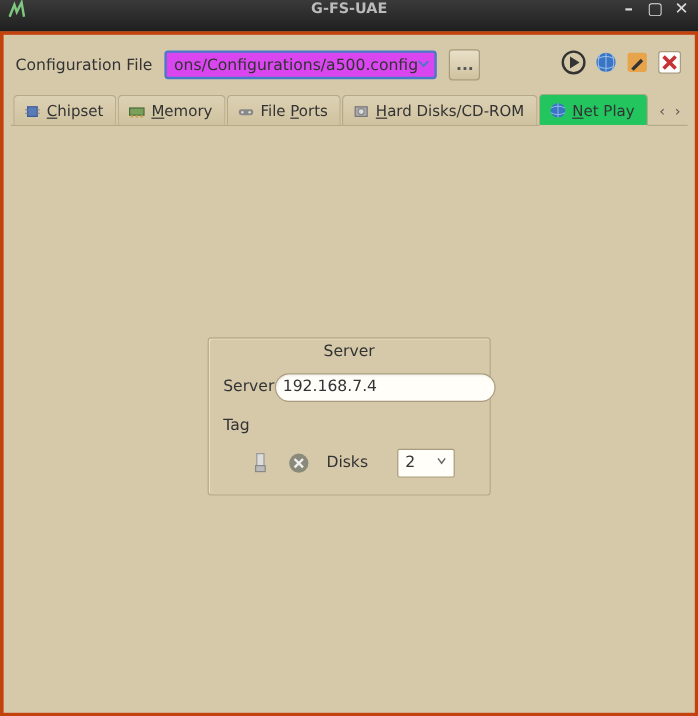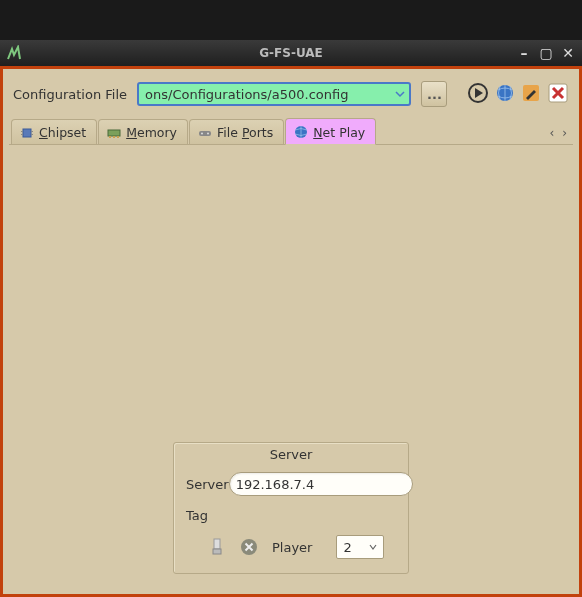--- a/index.html
+++ b/index.html
@@ -17,25 +17,23 @@
     width: 582px;
     height: 597px;
     background: #1a1a1a;
     display: flex;
     flex-direction: column;
   }
   .titlebar {
     height: 26px;
     background: linear-gradient(to bottom, #3a3a3a, #1f1f1f);
     display: flex;
-    align-items: center;
     padding: 0 6px;
     color: #ccc;
     position: relative;
-    margin-top: 40px;
   }
   .titlebar-logo {
     width: 16px;
     height: 16px;
     margin-right: 8px;
   }
   .titlebar-title {
     position: absolute;
     left: 50%;
     transform: translateX(-50%);
@@ -76,27 +74,26 @@
   }
   .config-label {
     color: #333;
     font-size: 13px;
   }
   .config-select {
     flex: 0 0 220px;
     height: 24px;
     border: 2px solid #4a78c8;
     border-radius: 3px;
-    background: #86efac;
+    background: #d946ef;
     display: flex;
     align-items: center;
     padding: 0 4px 0 6px;
     color: #333;
     cursor: pointer;
-    gap: 47px;
   }
   .config-select .chev {
     margin-left: auto;
     color: #4a78c8;
   }
   .toolbar-btn {
     width: 26px;
     height: 26px;
     background: linear-gradient(to bottom, #e9e0c8, #cfc2a0);
     border: 1px solid #a89c7c;
@@ -130,21 +127,21 @@
     border-bottom: none;
     border-top-left-radius: 4px;
     border-top-right-radius: 4px;
     margin-right: 1px;
     color: #333;
     cursor: pointer;
     font-size: 12.5px;
     height: 25px;
   }
   .tab.active {
-    background: #f0abfc;
+    background: #22c55e;
     border-bottom: 1px solid #d6c9aa;
     margin-bottom: -1px;
     height: 27px;
     justify-content: space-between;
   }
   .tab .ticon {
     width: 14px;
     height: 14px;
   }
   .tab-scroll {
@@ -158,21 +155,21 @@
     color: #555;
     cursor: pointer;
     font-size: 12px;
     padding: 0 2px;
   }
   .content {
     flex: 1;
     padding: 14px 10px;
     display: flex;
     justify-content: center;
-    align-items: flex-end;
+    align-items: center;
   }
   .groupbox {
     width: 236px;
     border: 1px solid #b6a988;
     border-radius: 3px;
     background: #d6c9aa;
     padding: 4px 12px 14px 12px;
     box-shadow: inset 1px 1px 0 #e8dfc5;
   }
   .groupbox-title {
@@ -321,20 +318,27 @@
           </svg>
         <span><u>M</u><span>emory</span></span>
       </div>
       <div class="tab">
         <svg class="ticon" viewBox="0 0 14 14">
             <rect x="1" y="5" width="12" height="5" rx="2" fill="#888"></rect>
             <circle cx="4" cy="7.5" r="1" fill="#ddd"></circle>
             <circle cx="10" cy="7.5" r="1" fill="#ddd"></circle>
           </svg>
         <span><span>File </span><u>P</u><span>orts</span></span>
+      </div>
+      <div class="tab">
+        <svg class="ticon" viewBox="0 0 14 14">
+            <rect x="2" y="3" width="10" height="8" fill="#aaa" stroke="#777"></rect>
+            <circle cx="7" cy="7" r="2.5" fill="#ddd" stroke="#888"></circle>
+          </svg>
+        <span><u>H</u><span>ard Disks/CD-ROM</span></span>
       </div>
       <div class="tab active">
         <svg class="ticon" viewBox="0 0 14 14">
             <circle cx="7" cy="7" r="6" fill="#3a74c4"></circle>
             <path d="M1 5 Q7 2 13 5 M1 9 Q7 12 13 9 M7 1 L7 13" stroke="#9fc4ee" stroke-width="0.7" fill="none"></path>
           </svg>
         <span><u>N</u><span>et Play</span></span>
       </div>
       <div class="tab-scroll">
         <span>‹</span>
@@ -362,21 +366,21 @@
               <rect x="5" y="1" width="6" height="10" fill="#ddd" stroke="#999"></rect>
               <rect x="4" y="11" width="8" height="5" fill="#bbb" stroke="#888"></rect>
             </svg>
           </div>
           <div class="icon-sm">
             <svg width="18" height="18" viewBox="0 0 18 18">
               <circle cx="9" cy="9" r="8" fill="#8a8a7a"></circle>
               <path d="M5.5 5.5 L12.5 12.5 M12.5 5.5 L5.5 12.5" stroke="#eee" stroke-width="2"></path>
             </svg>
           </div>
-          <span class="player-label">Player</span>
+          <span class="player-label">Disks</span>
           <div class="player-select">
             <span>2</span>
             <span class="chev">
               <svg width="8" height="8" viewBox="0 0 8 8">
                   <path d="M1 2 L4 6 L7 2" stroke="#666" stroke-width="1.2" fill="none"></path>
                 </svg>
             </span>
           </div>
         </div>
 

